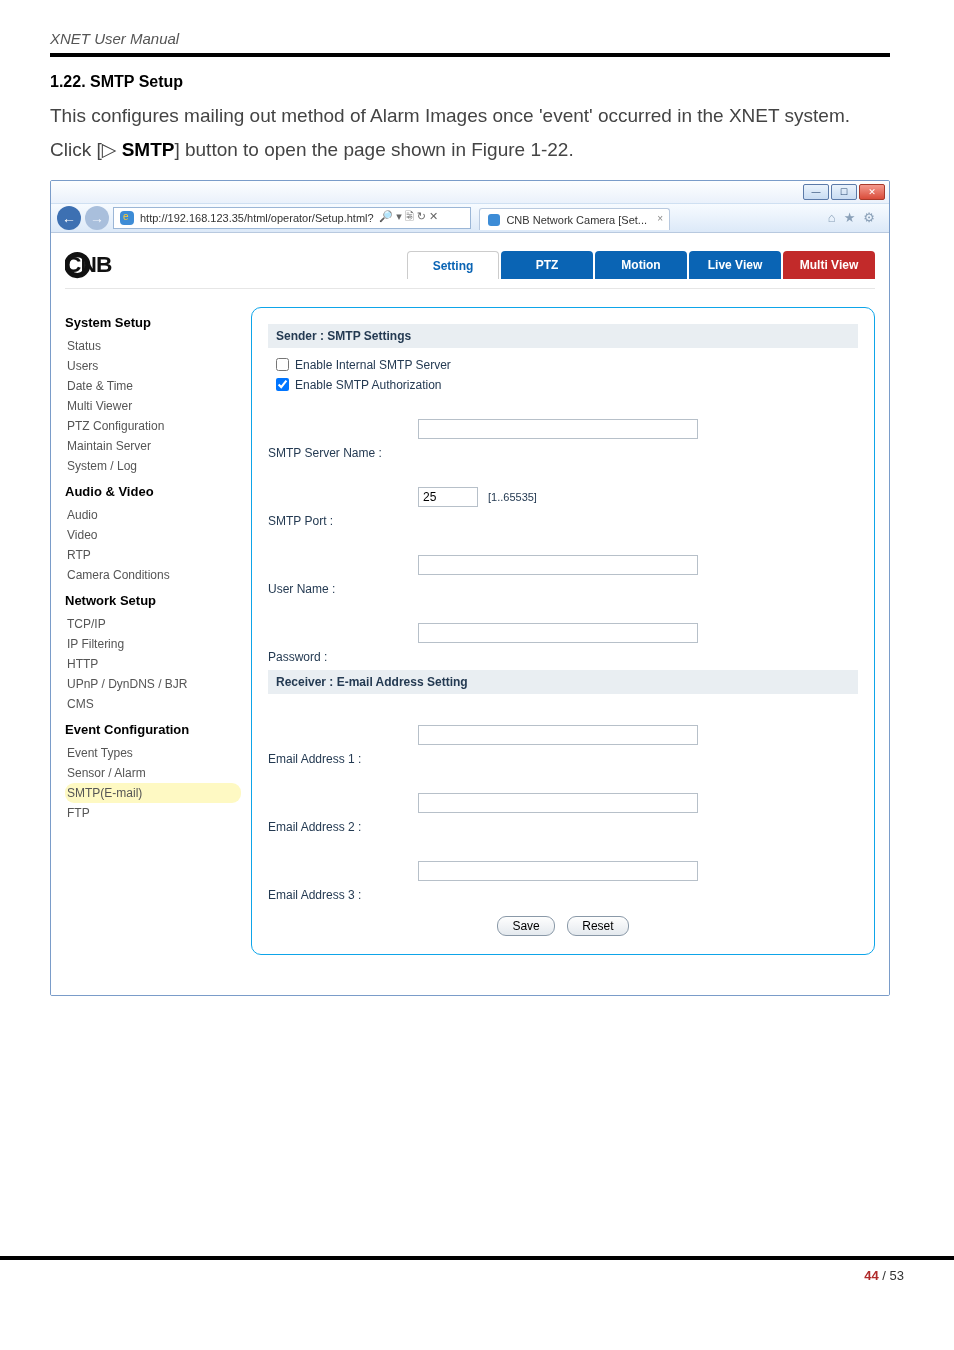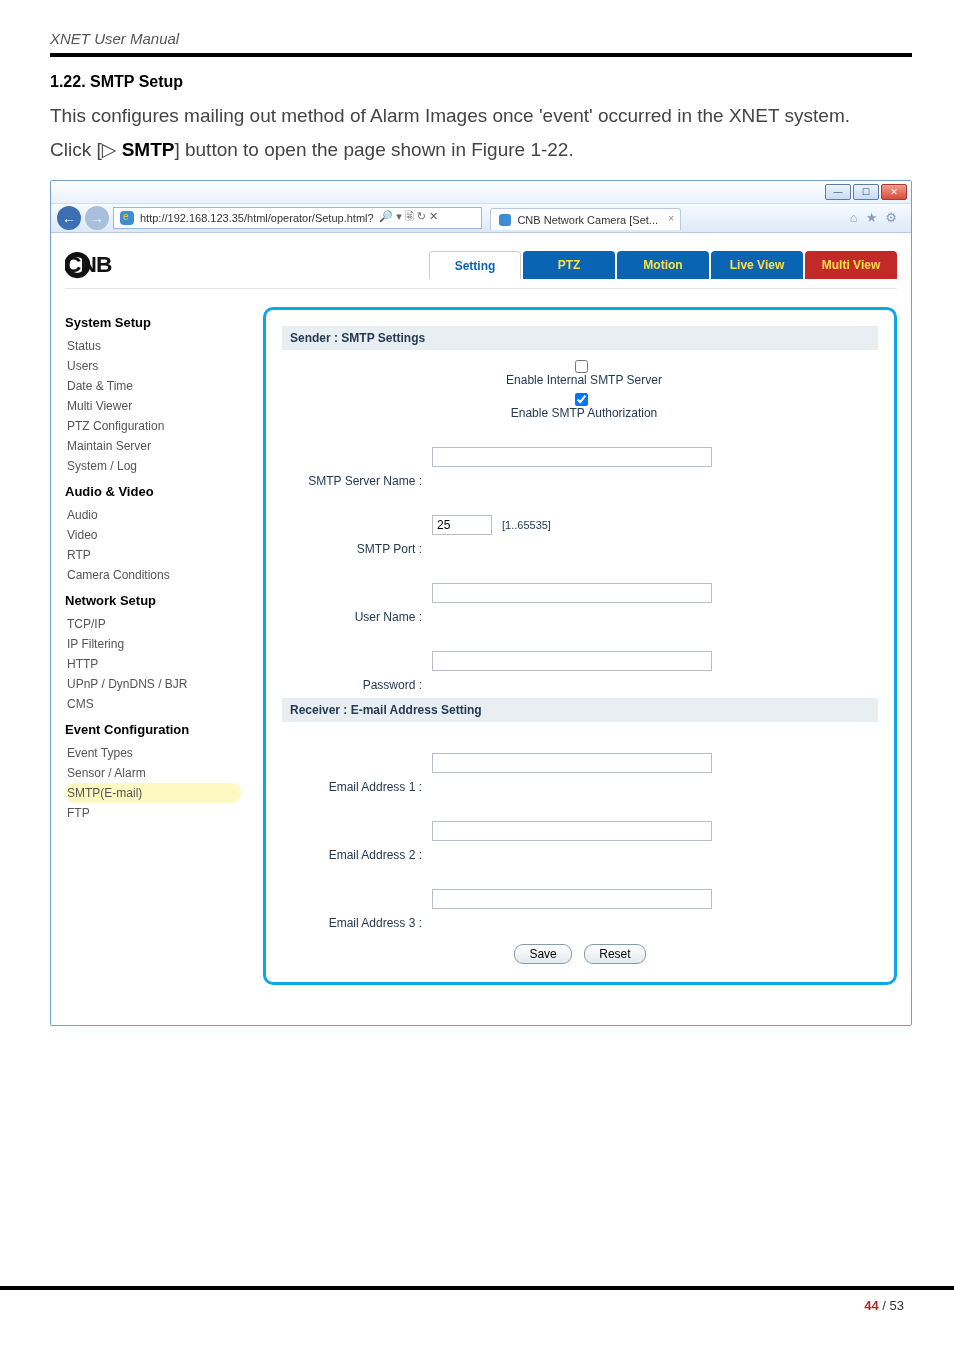--- a/index.html
+++ b/index.html
@@ -1,17 +1,17 @@
 <!DOCTYPE html>
 <html><head>
 <meta charset="utf-8">
 <style>
   * { box-sizing: border-box; margin: 0; padding: 0; }
   html, body { width: 954px; background: #fff; font-family: Verdana, Arial, sans-serif; color: #333; }
-  .page { padding: 30px 42px 0 50px; }
+  .page { padding: 30px 64px 0 50px; }
   .doc-header { font-style: italic; color: #555; font-size: 15px; padding-bottom: 6px; }
   .hr-thick { border: 0; border-top: 4px solid #000; margin-bottom: 16px; }
   .section-title { font-size: 16px; font-weight: bold; color: #000; margin-bottom: 10px; }
   .body-text { font-size: 19px; color: #444; line-height: 1.6; margin-bottom: 4px; }
   .body-text b { color: #000; }
   .tri { display:inline-block; }
 
   .browser { border: 1px solid #7a9cc9; margin: 14px 0 8px 0; background: #fff; border-radius: 2px; overflow: hidden; }
   .titlebar { height: 22px; background: linear-gradient(#fdfeff,#eaf1fb); display:flex; justify-content:flex-end; align-items:center; padding-right:4px; gap:2px;}
   .win-btn { width:26px; height:16px; border:1px solid #5b7aa8; border-radius:2px; background:linear-gradient(#eaf3fc,#c9dcf2); font-size:9px; text-align:center; line-height:14px; color:#2b4b73;}
@@ -27,42 +27,42 @@
   .tab { height:22px; background:#fff; border:1px solid #b8c9df; border-bottom:none; border-radius:3px 3px 0 0; padding:2px 22px 0 8px; font-size:11px; color:#333; display:flex; align-items:center; gap:6px; position:relative;}
   .tab .ie2 { width:12px; height:12px; background:#3d8cd6; border-radius:3px;}
   .tab .x { position:absolute; right:6px; top:4px; font-size:10px; color:#888;}
   .tool-icons { margin-left:auto; margin-right:8px; display:flex; gap:8px; color:#8aa0b8; font-size:13px;}
 
   .content { background:#fff; padding: 10px 14px 40px 14px; min-height: 720px;}
   .topbar { display:flex; align-items:center; height:46px; border-bottom:1px solid #e6e6e6; margin-bottom:18px;}
   .brand { width:150px; display:flex; align-items:center;}
   .brand svg { height:28px;}
   .tabs { display:flex; margin-left:auto; gap:0;}
-  .toptab { width:92px; height:28px; line-height:28px; text-align:center; font-size:12px; color:#fde047; font-weight:bold; border-radius:4px 4px 0 0; margin-left:2px;}
+  .toptab { width:92px; height:28px; line-height:28px; text-align:center; font-size:12px; color:#ffffff; font-weight:bold; border-radius:4px 4px 0 0; margin-left:2px;}
   .toptab.blue { background:#0a64b4;}
   .toptab.red  { background:#c22a2a;}
   .toptab.setting { color:#0a64b4; background:#fff; border:1px solid #ccc; border-bottom:none; font-weight:bold;}
   
-  .main { display:flex; gap:22px;}
+  .main { display:flex; gap:10px;}
   .sidebar { width:176px; font-size:12px; color:#444;}
   .side-group { font-weight:bold; color:#000; font-size:13px; margin: 8px 0 6px 0;}
   .side-item { padding:3px 2px; color:#555; cursor:default;}
   .side-item.active { background:#fef9c3;border-radius:9px;}
   
   .panel { flex:1; }
-  .fieldset { border:3px solid #0ea5e9; border-radius:10px; padding: 12px 16px 18px 16px; position:relative; background:#fff;}
+  .fieldset { border:1px solid #0ea5e9; border-radius:10px; padding: 12px 16px 18px 16px; position:relative; background:#fff;}
   .subhead { background:#e9eef2; padding:5px 8px; font-size:12px; font-weight:bold; color:#243a52; margin: 4px 0 10px 0;}
   .row { display:flex; align-items:center; font-size:12px; color:#243a52; margin:6px 0;}
-  .row label { width:150px; text-align:right; padding-right:10px;margin-top:48px;}
+  .row label { width:150px; padding-right:10px;margin-top:48px;}
   .row input[type=text], .row input[type=password] { height:20px; border:1px solid #b7c0c9; padding:0 4px; font-size:12px;}
   .row .wide { width:280px;}
   .row .short { width:60px;}
   .hint { font-size:11px; color:#243a52; margin-left:10px;}
   .chk { margin-right:6px; vertical-align:middle;}
-  .chk-row { font-size:12px; color:#243a52; margin:6px 0 6px 8px; display:flex; align-items:center;flex-direction:column;}
+  .chk-row { font-size:12px; color:#243a52; margin:6px 0 6px 8px; display:flex; align-items:center;}
   .btns { text-align:center; margin-top:14px;}
   .btn { font-size:12px; padding:2px 14px; border:1px solid #8a99a8; background:linear-gradient(#fefefe,#e4e9ee); border-radius:9px; margin:0 4px; cursor:default;}
 
   .caption { text-align:center; font-weight:bold; font-size:14px; margin: 14px 0 40px 0;}
   
   .footer-rule { border:0; border-top:4px solid #000; margin: 260px 0 8px 0;}
   .pager { text-align:right; font-size:13px; padding: 0 50px 30px 0;}
   .pager .cur { color:#b02a2a; font-weight:bold;}
 </style>
 </head>

